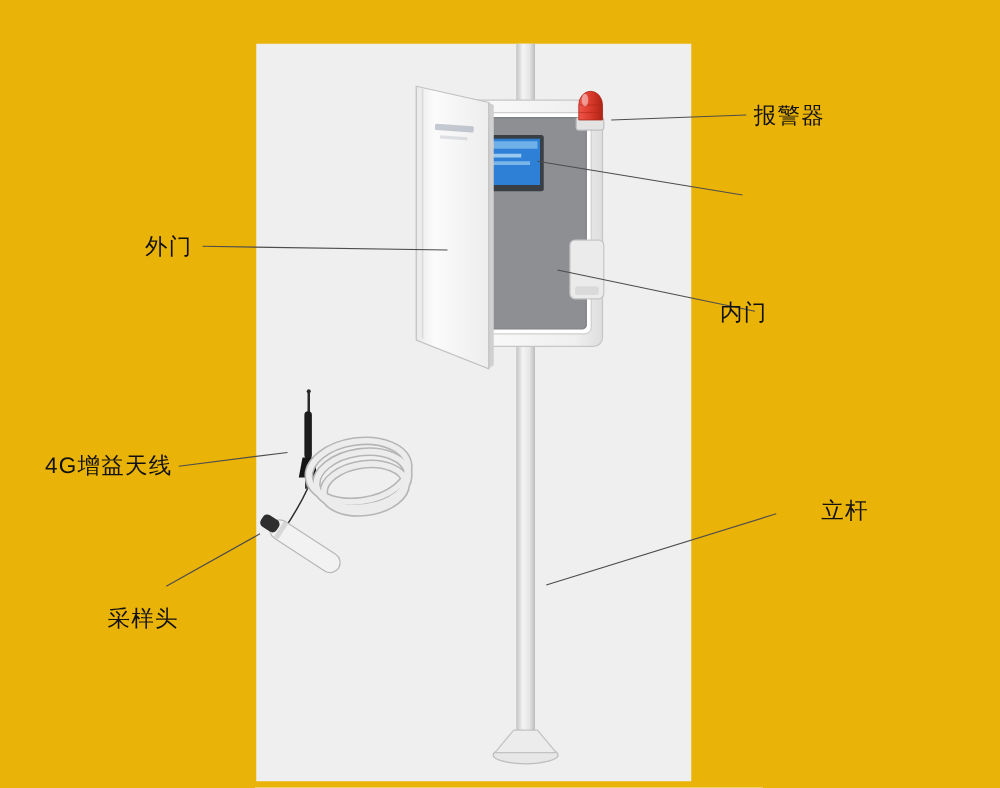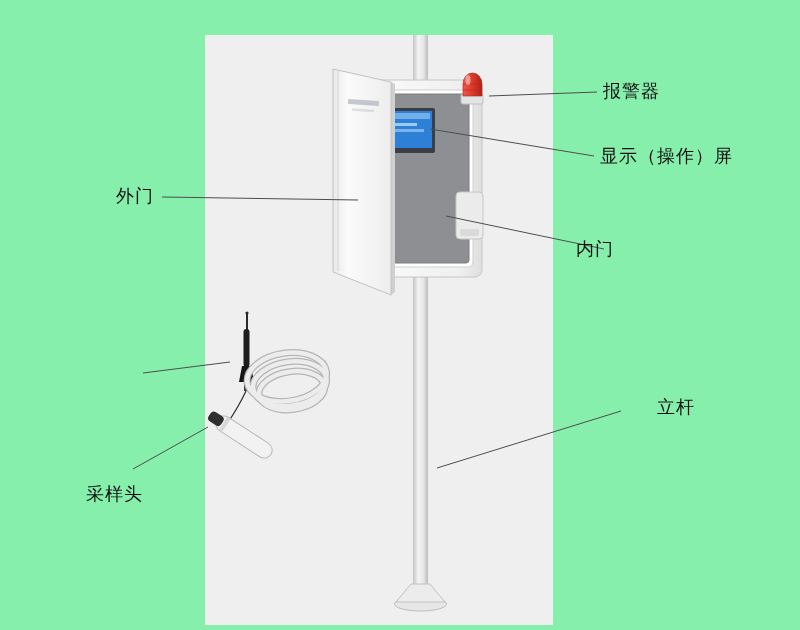--- a/index.html
+++ b/index.html
@@ -2,21 +2,21 @@
 <html><head>
 <meta charset="utf-8">
 <style>
   html,body{margin:0;padding:0;}
   body{
     width:800px;height:630px;
     background:#ffffff;
     font-family:"Liberation Sans","DejaVu Sans",sans-serif;
     overflow:hidden;
   }
-  .stage{position:relative;width:800px;height:630px;background:#86efac;font-family:Liberation Mono, monospace;}
+  .stage{position:relative;width:800px;height:630px;background:#eab308;}
   .panel{
     position:absolute;left:205px;top:35px;width:348px;height:590px;
     background:#efefef;
   }
   svg.diagram{position:absolute;left:0;top:0;}
   .callout{
     position:absolute;
     color:#111111;
     font-size:18px;
     letter-spacing:1px;
@@ -119,19 +119,19 @@
       <line x1="430" y1="129" x2="594" y2="156"></line>
       <line x1="358" y1="200" x2="162" y2="197"></line>
       <line x1="446" y1="216" x2="604" y2="249"></line>
       <line x1="230" y1="362" x2="143" y2="373"></line>
       <line x1="208" y1="427" x2="133" y2="469"></line>
       <line x1="437" y1="468" x2="621" y2="411"></line>
     </g>
   </svg>
 
   <div class="callout" style="left:603px;top:82px">报警器</div>
-  <div class="callout" style="left:600px;top:147px">显示（操作）屏</div>
   <div class="callout" style="left:116px;top:187px">外门</div>
   <div class="callout" style="left:576px;top:240px">内门</div>
+  <div class="callout" style="left:36px;top:362px">4G增益天线</div>
   <div class="callout" style="left:86px;top:485px">采样头</div>
   <div class="callout" style="left:657px;top:398px">立杆</div>
 
 </div>
 
 </body></html>

